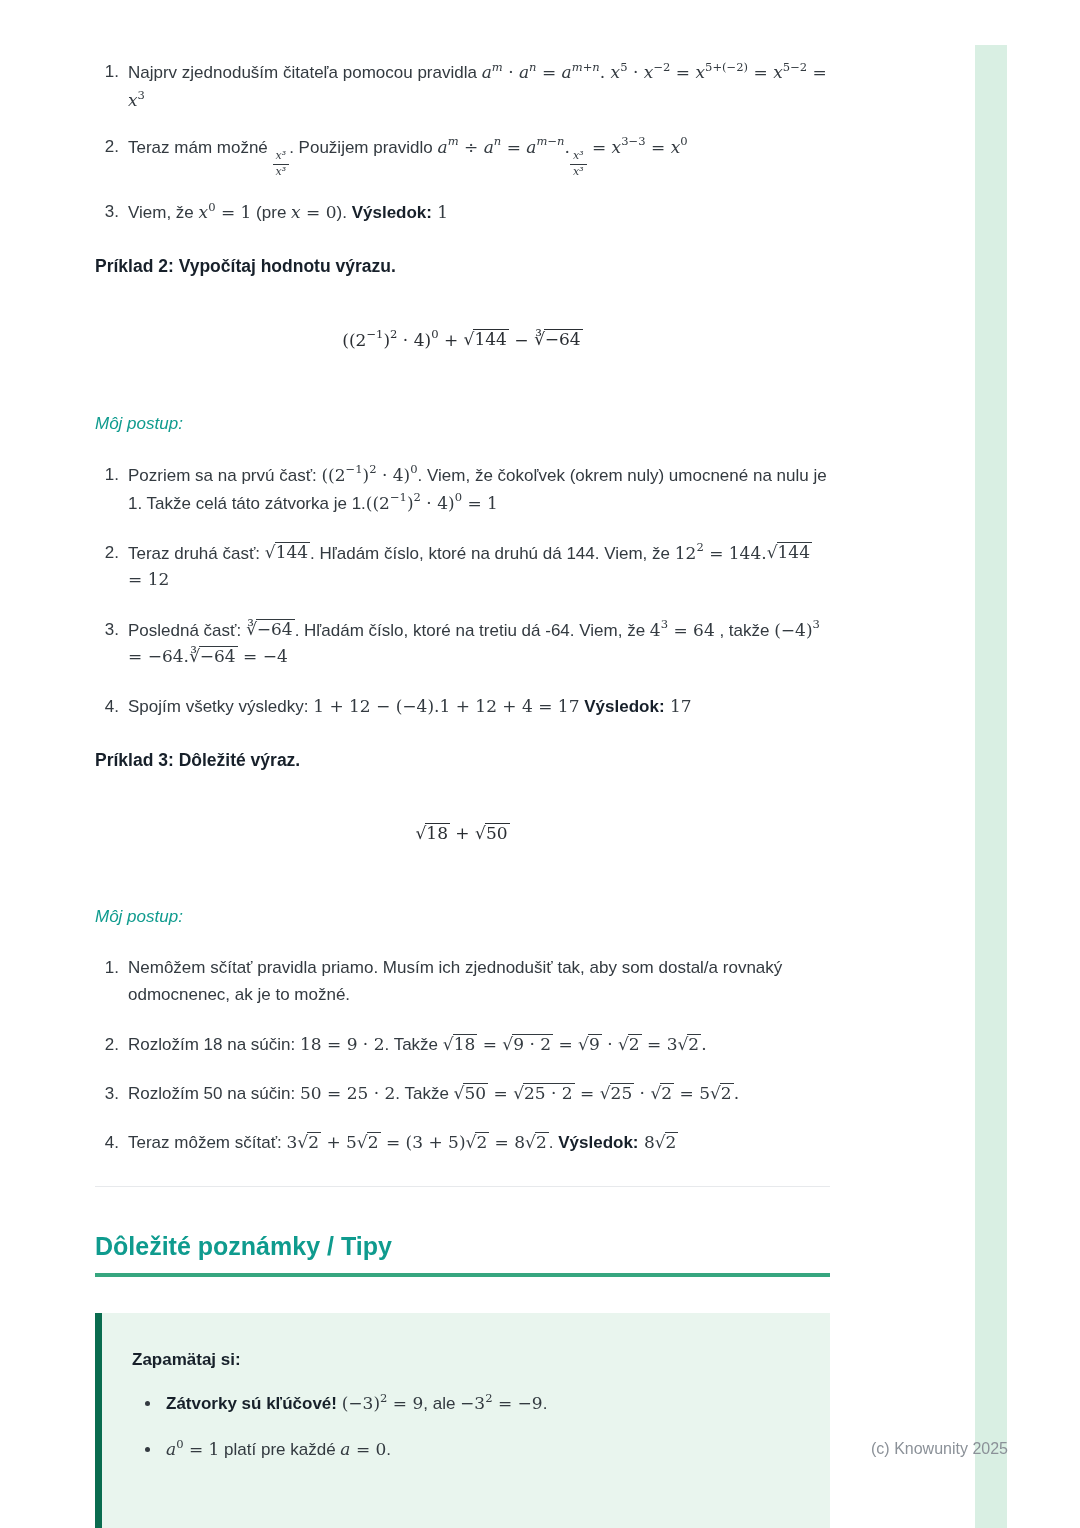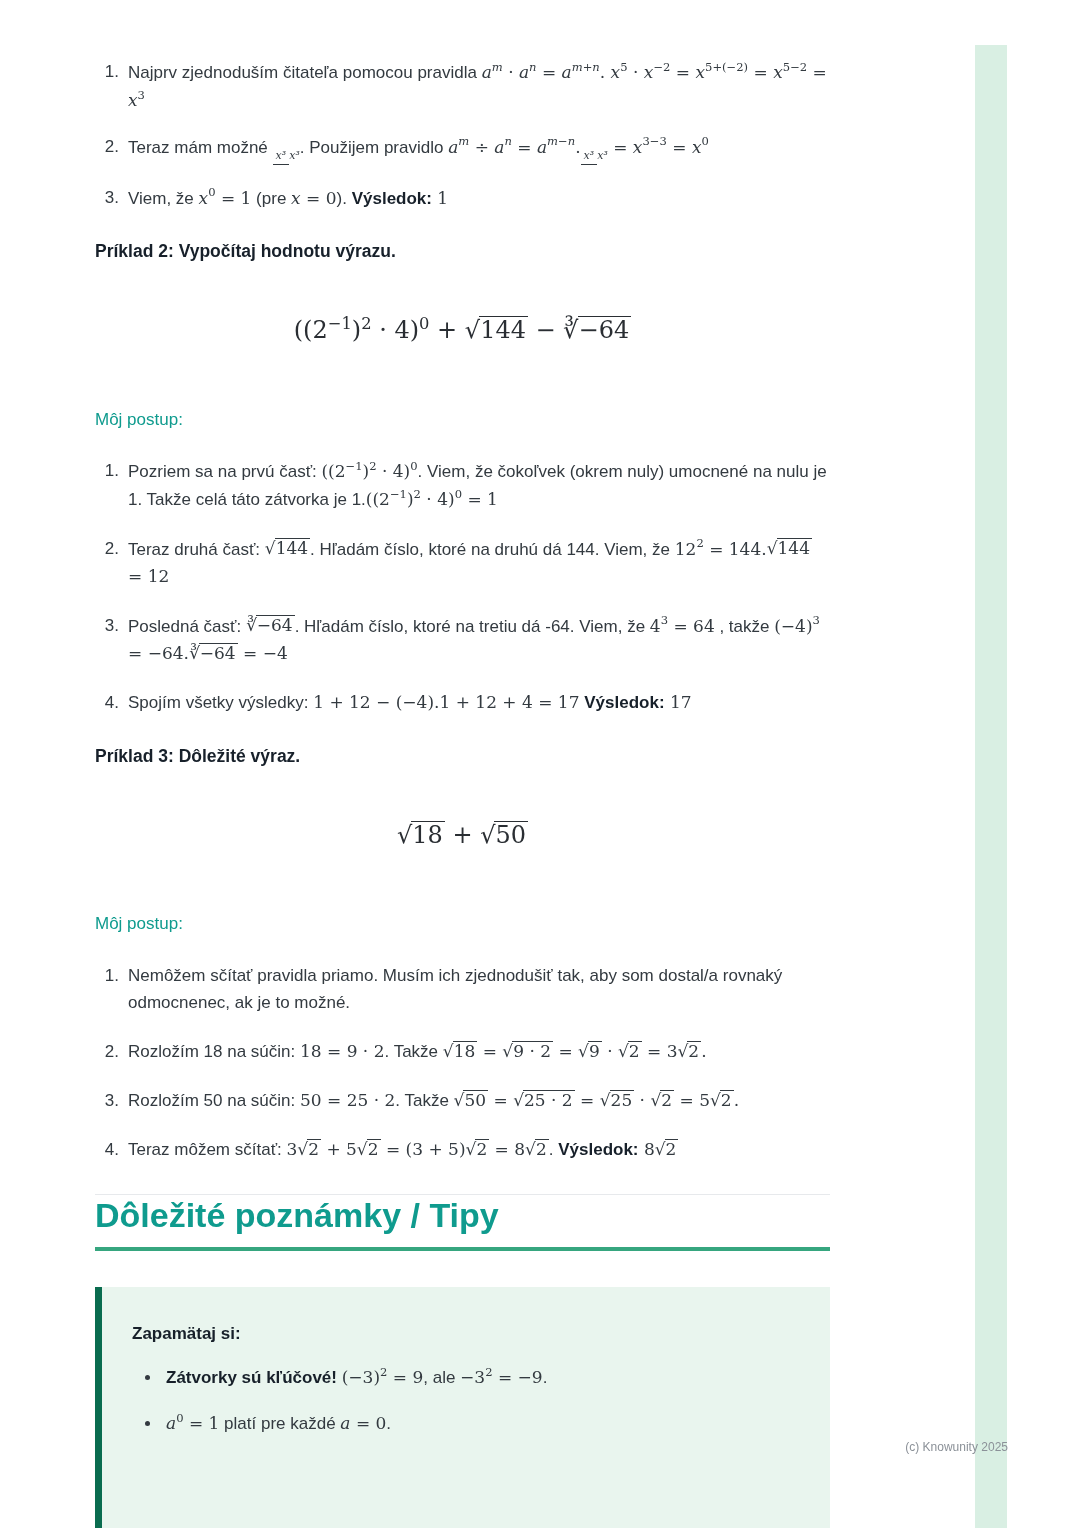--- a/index.html
+++ b/index.html
@@ -15,44 +15,44 @@
   li.row { display:flex; margin-bottom:19px; }
   li.row:last-child { margin-bottom:0; }
   .num { flex:none; width:24px; text-align:right; margin-right:9px; }
   .li-body { flex:1; }
 
   
   .math { font-family:"DejaVu Serif", serif; font-style:normal; }
   .math.var, sup.var { font-style:italic; }
   sup { font-size:0.68em; }
   .ov { display:inline-block; border-top:1.3px solid currentColor; line-height:1.12; padding:0 2px 0 1px; margin-left:-1px; }
-  .frac { display:inline-flex; text-align:left; vertical-align:-7px;
+  .frac { display:inline-flex; flex-direction:column; text-align:center; vertical-align:-7px;
           font-size:11px; line-height:1.3; font-style:italic; }
   .frac .fn { border-bottom:1px solid currentColor; padding:0 3px; }
   .bold { font-weight:700; color:#17202a; }
 
   h2.ex { font-size:17.5px; font-weight:700; color:#17202a; margin:26px 0 0; font-family:"Liberation Sans", sans-serif; }
-  .formula { text-align:center; font-size:24px; color:#2a2e33; margin:46px 0 56px; }
-  .postup { color:var(--accent,#0f9b8e); margin:4px 0 24px; }
+  .formula { text-align:center; font-size:17px; color:#2a2e33; margin:46px 0 56px; }
+  .postup { font-style:italic; color:var(--accent,#0f9b8e); margin:4px 0 24px; }
   ol.steps.mid { margin-bottom:0; }
   li.row2 { display:flex; margin-bottom:22px; }
   li.row2:last-child { margin-bottom:0; }
 
   .divider { border:none; border-top:1px solid var(--divider,#e7e9ec); margin:30px 0 0; }
 
-  h1.big { font-size:34px; line-height:1.2; font-weight:700; color:var(--accent,#0f9b8e); }
+  h1.big { margin-top:44px; font-size:25px; line-height:1.2; font-weight:700; color:var(--accent,#0f9b8e); }
   .title-rule { height:4px; background:var(--rule_green,#36a67f); margin-top:12px; }
 
   .callout { margin-top:36px; background:var(--callout_bg,#e9f5ee);
              border-left:7px solid var(--callout_border,#0a6c4f); padding:24px 30px 30px; min-height:252px; }
   .co-head { font-weight:700; color:#17202a; margin-bottom:16px;margin-top:9px; }
   .callout ul { list-style:disc; padding-left:30px; }
   .callout li { margin-bottom:18px; padding-left:4px; }
 
-  .credit { position:absolute; top:1440px; right:72px; font-size:12px; color:var(--muted,#8b9198); z-index:2; }
+  .credit { position:absolute; top:1440px; right:72px; font-size:16px; color:var(--muted,#8b9198); z-index:2; }
 </style>
 </head>
 <body style="--accent: #0f9b8e; --rule_green: #36a67f; --callout_bg: #e9f5ee; --callout_border: #0a6c4f; --stripe: #d9efe3; --body_text: #333a40; --divider: #e7e9ec; --muted: #8b9198;">
 
 <div class="page">
   <div class="stripe"></div>
 
   <div class="content">
 
     <ol class="steps">

